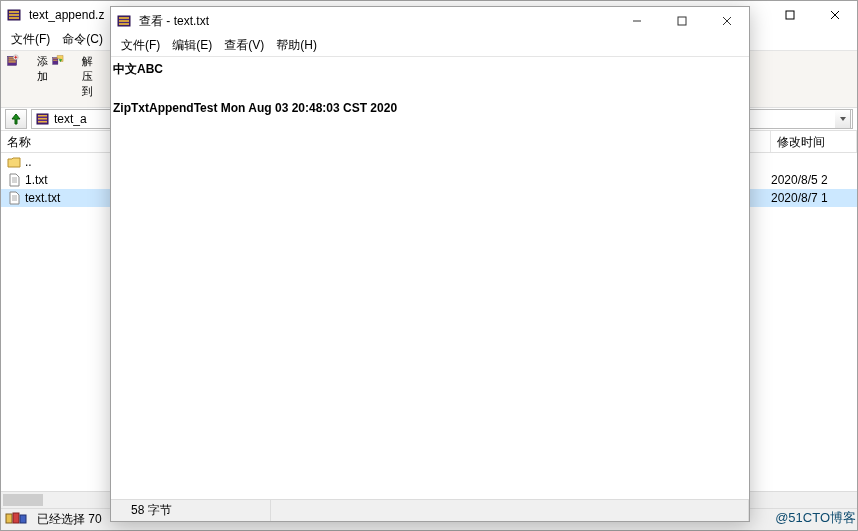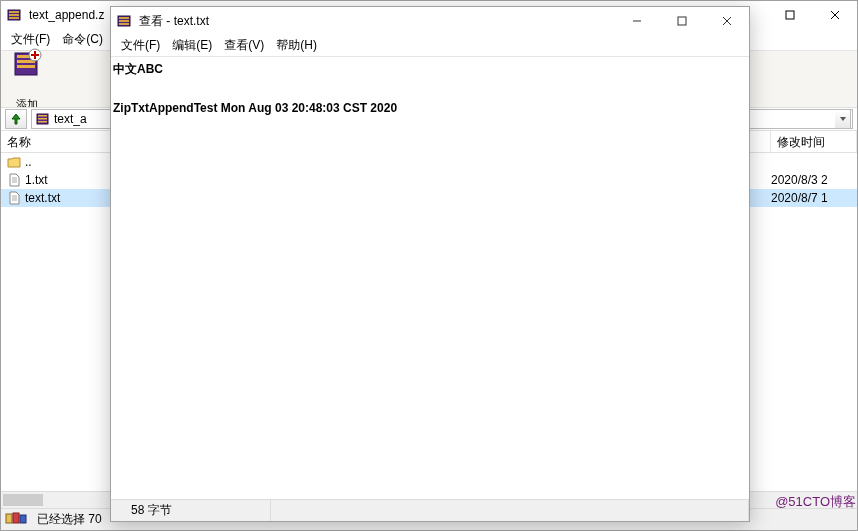--- a/index.html
+++ b/index.html
@@ -9,21 +9,21 @@
 .titlebar.inactive{color:#999}
 .titlebar .ticon{width:16px;height:16px;margin-right:6px;flex:0 0 16px}
 .titlebar .ttxt{flex:1;font-size:12px;white-space:nowrap;overflow:hidden}
 .winbtns{display:flex;height:100%}
 .wbtn{width:45px;height:100%;display:flex;align-items:center;justify-content:center;color:#555}
 .wbtn.inactive{color:#bbb}
 .wbtn svg{width:10px;height:10px}
 .menubar{height:22px;display:flex;align-items:center;padding:0 4px;background:#fff;border-bottom:1px solid #e5e5e5}
 .menuitem{padding:2px 6px}
 .toolbar{height:56px;display:flex;align-items:center;padding:2px 4px;background:#f7f5f2;gap:2px}
-.tbtn{width:44px;height:52px;display:flex;flex-direction:column;align-items:center;justify-content:center;border:1px solid transparent;gap:18px}
+.tbtn{width:44px;height:52px;display:flex;flex-direction:row;align-items:flex-start;justify-content:center;border:1px solid transparent;gap:18px}
 .tbtn .ticn{width:32px;height:32px}
 .tbtn .tlbl{font-size:11px}
 .pathbar{height:24px;display:flex;align-items:center;padding:0 4px;background:#fff;border-top:1px solid #e0e0e0;border-bottom:1px solid #e0e0e0;gap:4px}
 .upbtn{width:22px;height:20px;border:1px solid #bbb;background:linear-gradient(#fff,#e8e8e8);display:flex;align-items:center;justify-content:center}
 .pathbox{flex:1;height:20px;border:1px solid #bbb;background:#fff;display:flex;align-items:center;padding:0 4px;gap:4px}
 .pathdrop{width:16px;height:20px;border:1px solid #bbb;border-left:0;background:linear-gradient(#fff,#e8e8e8);display:flex;align-items:center;justify-content:center}
 .listhdr{height:22px;display:flex;background:#fff;border-bottom:1px solid #e0e0e0}
 .colh{padding:3px 6px;border-right:1px solid #e5e5e5}
 .listarea{flex:1;background:#fff;overflow:auto}
 .row{height:18px;display:flex;align-items:center;padding:0 6px;gap:4px}
@@ -31,21 +31,21 @@
 .ficn{width:14px;height:14px;flex:0 0 14px}
 .fname{flex:1}
 .fdate{width:80px;text-align:left}
 .hscroll{height:17px;background:#f0f0f0;border-top:1px solid #dcdcdc;display:flex}
 .hscroll .thumb{width:40px;background:#cdcdcd;margin:2px}
 .hscroll .track{flex:1}
 .statusbar{height:22px;display:flex;align-items:center;background:#f0f0f0;border-top:1px solid #dcdcdc;padding:0 4px;gap:8px}
 .viewer-body{flex:1;background:#fff;padding:2px 2px;font-family:"SimHei","MS Gothic",monospace;font-size:13px;font-weight:bold;line-height:1.5;white-space:pre}
 .viewer-status{height:22px;display:flex;align-items:center;background:#f0f0f0;border-top:1px solid #dcdcdc}
 .vscell{padding:0 20px;border-right:1px solid #dcdcdc;height:100%;display:flex;align-items:center}
-.watermark{position:absolute;right:2px;bottom:20px;color:#701a75;font-size:13px}
+.watermark{position:absolute;right:2px;bottom:4px;color:#0c4a6e;font-size:13px}
 .booksicn{display:inline-block}
 </style>
 </head>
 <body>
 
 <div class="win" style="left:0;top:0;width:858px;height:531px">
  <div class="titlebar inactive">
   <span class="ticon">
    <svg viewBox="0 0 16 16">
           <rect x="1" y="3" width="12" height="10" fill="#4a2a78" stroke="#2a1050"></rect>
@@ -84,20 +84,30 @@
             <rect x="4" y="6" width="22" height="22" fill="#5a2a88" stroke="#2a1050"></rect>
             <rect x="6" y="8" width="18" height="3" fill="#e8b040"></rect>
             <rect x="6" y="13" width="18" height="3" fill="#e8b040"></rect>
             <rect x="6" y="18" width="18" height="3" fill="#e8b040"></rect>
             <circle cx="24" cy="8" r="6" fill="#fff" stroke="#888"></circle>
             <line x1="24" y1="4" x2="24" y2="12" stroke="#c00000" stroke-width="2"></line>
             <line x1="20" y1="8" x2="28" y2="8" stroke="#c00000" stroke-width="2"></line>
           </svg></span>
     <span class="tlbl">添加</span>
   </div>
+  <div class="tbtn">
+    <span class="ticn"><svg viewBox="0 0 32 32">
+            <rect x="2" y="10" width="14" height="18" fill="#5a2a88" stroke="#2a1050"></rect>
+            <rect x="3" y="12" width="12" height="2" fill="#e8b040"></rect>
+            <rect x="3" y="16" width="12" height="2" fill="#e8b040"></rect>
+            <path d="M14 4 L30 4 L30 20 L22 20 L22 12 L14 12 Z" fill="#f5d060" stroke="#a07020"></path>
+            <path d="M18 14 L28 14 L23 22 Z" fill="#30a030"></path>
+          </svg></span>
+    <span class="tlbl">解压到</span>
+  </div>
  </div>
  <div class="pathbar">
    <div class="upbtn">
      <svg width="14" height="14" viewBox="0 0 14 14">
           <path d="M7 2 L11 7 L8 7 L8 12 L6 12 L6 7 L3 7 Z" fill="#1a8a1a" stroke="#0a5a0a"></path>
         </svg>
    </div>
    <div class="pathbox">
      <span class="ficn"><svg viewBox="0 0 14 14">
             <rect x="1" y="2" width="11" height="10" fill="#5a2a88" stroke="#2a1050"></rect>
@@ -126,21 +136,21 @@
      <span class="fdate"></span>
    </div>
    <div class="row">
      <span class="ficn"><svg viewBox="0 0 14 14">
             <path d="M3 1 L9 1 L12 4 L12 13 L3 13 Z" fill="#fff" stroke="#888"></path>
             <line x1="5" y1="5" x2="10" y2="5" stroke="#aaa"></line>
             <line x1="5" y1="7" x2="10" y2="7" stroke="#aaa"></line>
             <line x1="5" y1="9" x2="10" y2="9" stroke="#aaa"></line>
           </svg></span>
      <span class="fname">1.txt</span>
-     <span class="fdate">2020/8/3 2</span>
+     <span class="fdate">2020/8/5 2</span>
    </div>
    <div class="row sel">
      <span class="ficn"><svg viewBox="0 0 14 14">
             <path d="M3 1 L9 1 L12 4 L12 13 L3 13 Z" fill="#fff" stroke="#888"></path>
             <line x1="5" y1="5" x2="10" y2="5" stroke="#aaa"></line>
             <line x1="5" y1="7" x2="10" y2="7" stroke="#aaa"></line>
             <line x1="5" y1="9" x2="10" y2="9" stroke="#aaa"></line>
           </svg></span>
      <span class="fname">text.txt</span>
      <span class="fdate">2020/8/7 1</span>

